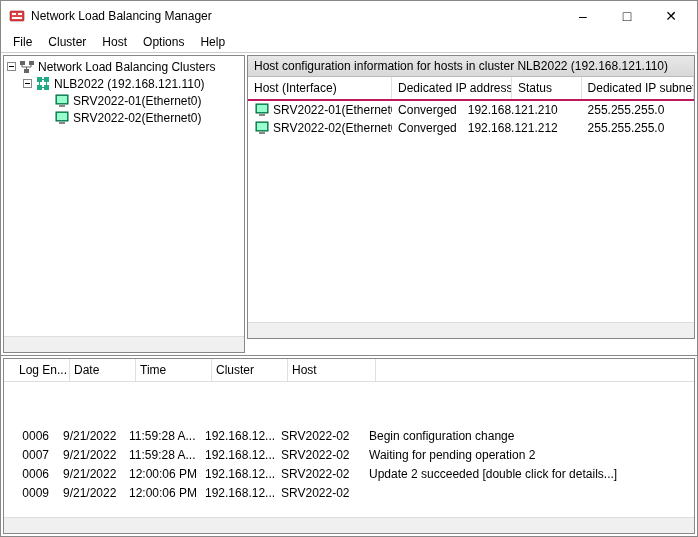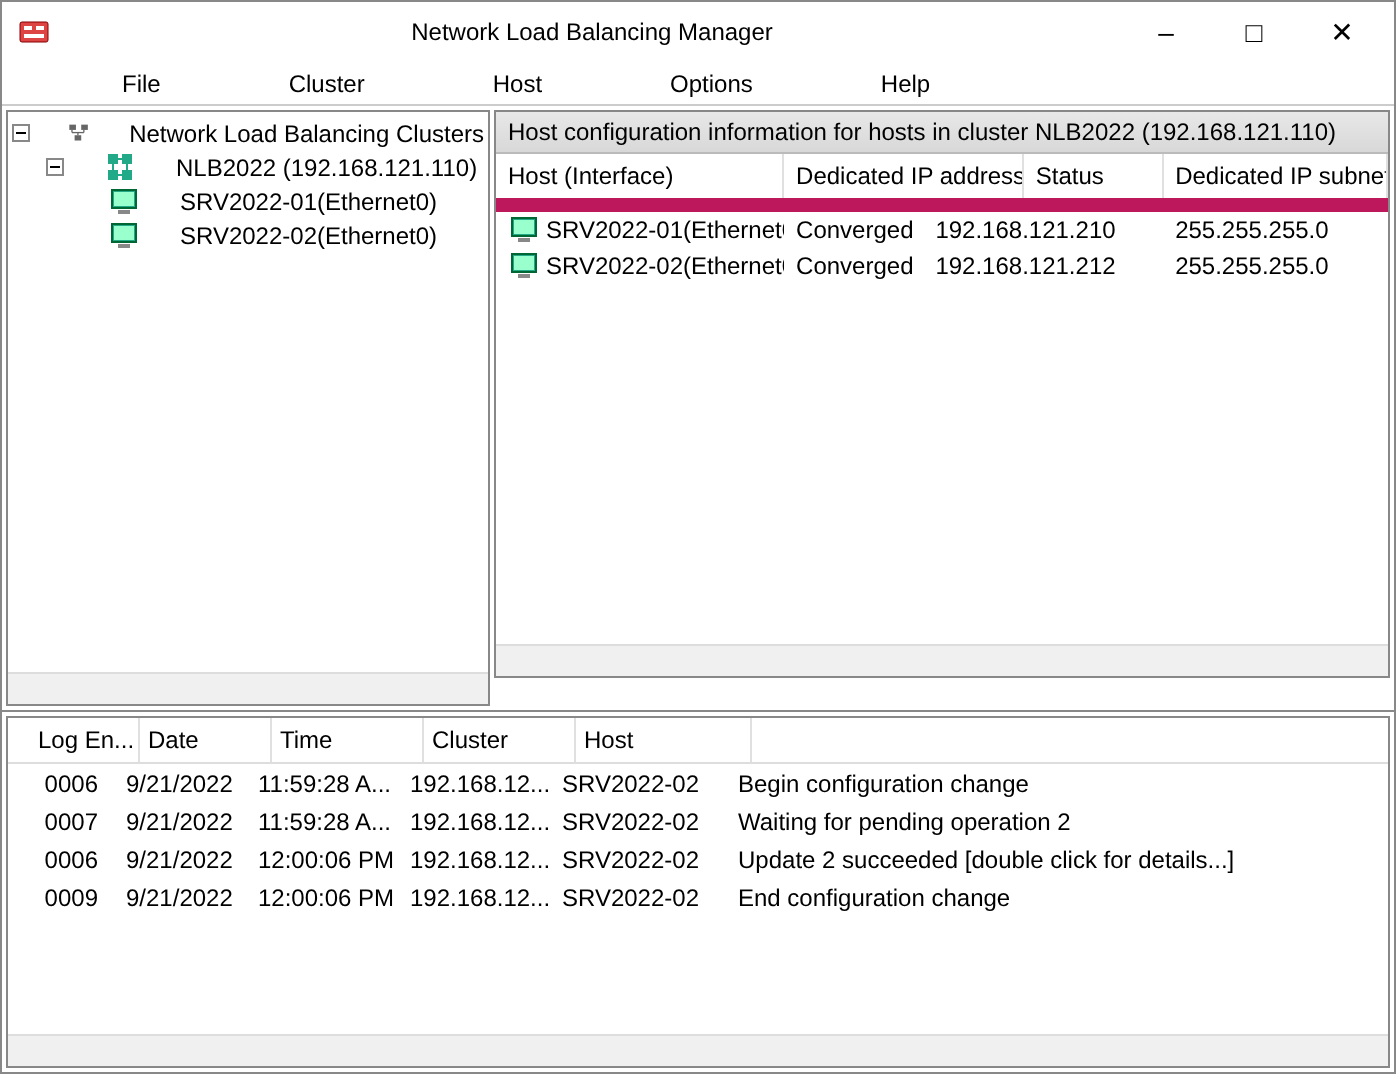--- a/index.html
+++ b/index.html
@@ -1,49 +1,49 @@
 <!DOCTYPE html>
 <html><head>
 <meta charset="utf-8">
 <style>
 * { box-sizing: border-box; margin: 0; padding: 0; }
 body { font-family: "Segoe UI", Tahoma, sans-serif; font-size: 12px; background: #fff; width: 698px; height: 537px; overflow: hidden; display: flex; flex-direction: column; border: 1px solid #888; }
 .titlebar { display: flex; align-items: center; height: 30px; padding: 0 4px; background: #fff; }
 .titlebar .appicon { width: 16px; height: 16px; margin: 0 6px 0 4px; }
-.titlebar .title { flex: 1; font-size: 12px; text-align: center; }
+.titlebar .title { flex: 1; font-size: 12px; }
 .titlebar .winbtn { width: 44px; height: 30px; display: flex; align-items: center; justify-content: center; font-size: 14px; font-family: "Segoe UI Symbol", sans-serif; cursor: default; }
 .titlebar .winbtn.close { font-size: 14px; }
 .menubar { display: flex; height: 22px; align-items: center; padding: 0 4px; border-bottom: 1px solid #ccc; }
-.menubar .menuitem { padding: 2px 8px; cursor: default; margin-left: 48px; }
+.menubar .menuitem { padding: 2px 8px; cursor: default; }
 .mainarea { display: flex; height: 303px; border-bottom: 1px solid #888; }
 .treepane { width: 242px; border: 1px solid #888; margin: 2px 1px 2px 2px; display: flex; flex-direction: column; overflow: hidden; }
 .tree { flex: 1; padding: 2px; overflow: auto; }
-.tree-row { display: flex; align-items: center; height: 17px; white-space: nowrap; gap: 17px; }
+.tree-row { display: flex; align-items: center; height: 17px; white-space: nowrap; }
 .tree-toggle { width: 11px; height: 11px; display: inline-flex; align-items: center; justify-content: center; margin-right: 2px; }
 .tree-icon { width: 16px; height: 16px; margin-right: 3px; display: inline-flex; align-items: center; justify-content: center; }
 .tree-indent0 { padding-left: 0; }
 .tree-indent1 { padding-left: 16px; }
 .tree-indent2 { padding-left: 48px; }
 .scrollbar-h { height: 16px; background: #f0f0f0; border-top: 1px solid #ddd; }
 .detailpane { flex: 1; border: 1px solid #888; margin: 2px 2px 16px 1px; display: flex; flex-direction: column; overflow: hidden; }
 .detail-header { background: linear-gradient(#e8e8e8,#d8d8d8); border-bottom: 1px solid #bbb; padding: 3px 6px; font-size: 12px; }
 .hostgrid { flex: 1; overflow: hidden; }
-.hostgrid-header { display: flex; background: #fff; border-bottom: 7px solid #be185d; }
+.hostgrid-header { display: flex; background: #fff; border-bottom: 2px solid #be185d; }
 .hostgrid-header .col { padding: 4px 6px; border-right: 1px solid #e0e0e0; white-space: nowrap; overflow: hidden; }
 .hostgrid-body .row { display: flex; align-items: center; height: 18px; }
 .hostgrid-body .cell { padding: 1px 6px; display: flex; align-items: center; white-space: nowrap; overflow: hidden; }
 .col-interface { width: 154px; }
 .col-status { width: 74px; }
 .col-dip { width: 128px; }
 .col-subnet { width: 120px; }
 .srvicon { width: 16px; height: 16px; margin-right: 3px; }
 .logarea { flex: 1; display: flex; flex-direction: column; border: 1px solid #888; margin: 2px; overflow: hidden; }
 .loggrid-header { display: flex; background: #fff; border-bottom: 1px solid #ddd; }
 .loggrid-header .col { padding: 4px 4px; border-right: 1px solid #e0e0e0; white-space: nowrap; overflow: hidden; }
-.loggrid-body { flex: 1; overflow: hidden; }
+.loggrid-body { flex: 1; overflow: hidden; margin-top: 44px; }
 .loggrid-body .row { display: flex; height: 19px; align-items: center; }
 .loggrid-body .cell { padding: 1px 4px; white-space: nowrap; overflow: hidden; }
 .c-log { width: 55px; margin-left: 11px; }
 .c-date { width: 66px; }
 .c-time { width: 76px; }
 .c-cluster { width: 76px; }
 .c-host { width: 88px; }
 .c-desc { flex: 1; }
 .c-log-cell { text-align: right; width: 55px; padding-right: 10px !important; }
 </style>
@@ -215,17 +215,16 @@
         <div class="cell c-cluster">192.168.12...</div>
         <div class="cell c-host">SRV2022-02</div>
         <div class="cell c-desc">Update 2 succeeded [double click for details...]</div>
       </div>
       <div class="row">
         <div class="cell c-log-cell">0009</div>
         <div class="cell c-date">9/21/2022</div>
         <div class="cell c-time">12:00:06 PM</div>
         <div class="cell c-cluster">192.168.12...</div>
         <div class="cell c-host">SRV2022-02</div>
-        <div class="cell c-desc">End configuration change</div>
       </div>
     </div>
   <div class="scrollbar-h"></div>
 </div>
 
 </body></html>

